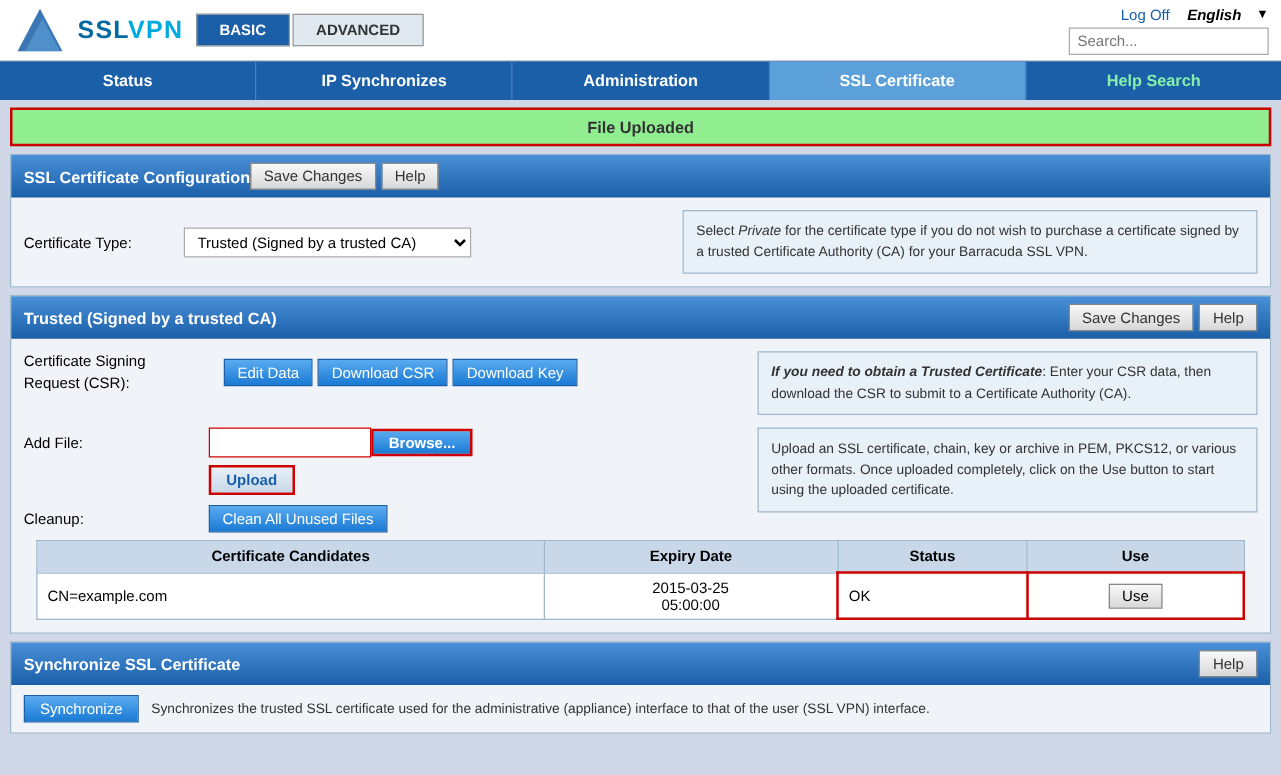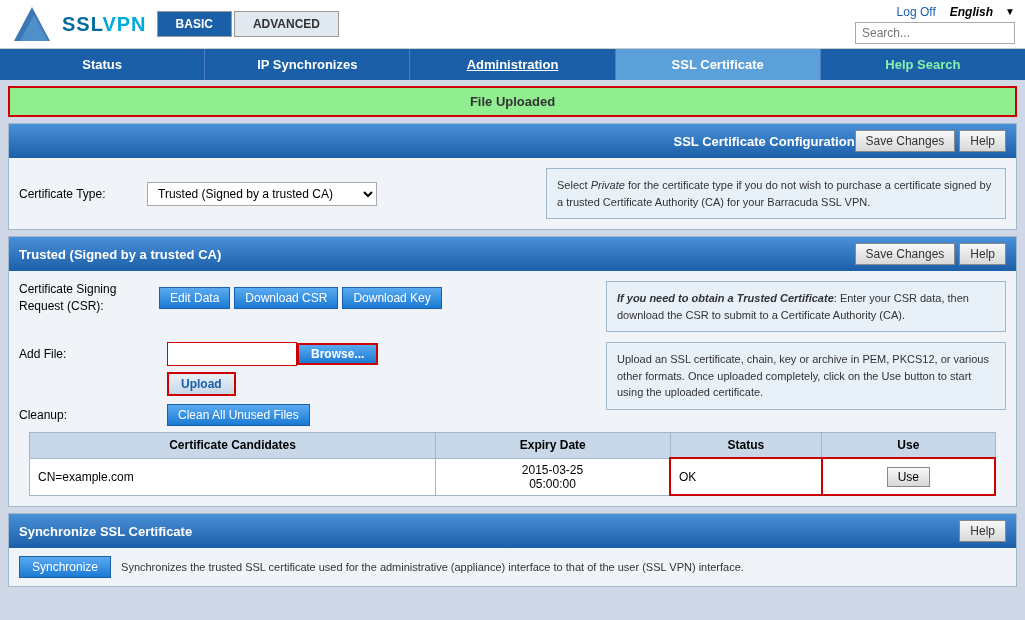--- a/index.html
+++ b/index.html
@@ -30,31 +30,31 @@
         <span style="font-size:10px;">▼</span>
       </div>
     </div>
     <input type="text" style="border: 1px solid rgb(170, 170, 170); padding: 3px 6px; font-size: 12px; width: 160px; color: rgb(170, 170, 170);" placeholder="Search...">
   </div>
 </div>
 
 <div style="display:flex; background:#1a5fa8;">
   <div style="flex:1; text-align:center; padding:8px 4px; color:#fff; font-size:13px; font-weight:bold; cursor:pointer; border-right:1px solid #4a7fc0;">Status</div>
   <div style="flex:1; text-align:center; padding:8px 4px; color:#fff; font-size:13px; font-weight:bold; cursor:pointer; border-right:1px solid #4a7fc0;">IP Synchronizes</div>
-  <div style="flex:1; text-align:center; padding:8px 4px; color:#fff; font-size:13px; font-weight:bold; cursor:pointer; border-right:1px solid #4a7fc0;text-decoration:underline;">Administration</div>
+  <div style="flex:1; text-align:center; padding:8px 4px; color:#fff; font-size:13px; font-weight:bold; cursor:pointer; border-right:1px solid #4a7fc0;">Administration</div>
   <div style="flex:1; text-align:center; padding:8px 4px; color:#fff; font-size:13px; font-weight:bold; cursor:pointer; border-right:1px solid #4a7fc0; background:#5ba0d8;">SSL Certificate</div>
   <div style="flex:1; text-align:center; padding:8px 4px; color:#86efac; font-size:13px; font-weight:bold; cursor:pointer;">Help Search</div>
 </div>
 
 <div style="padding:6px 8px; background:#d0d8e8;">
 
   <div style="background:#90ee90; border:2px solid #cc0000; text-align:center; padding:6px; font-size:13px; color:#333; margin-bottom:6px; font-weight:bold;">File Uploaded</div>
 
   <div style="background:#f0f4f8; border:1px solid #a0b8cc; margin-bottom:6px;">
-    <div style="background:linear-gradient(to bottom, #4a90d8, #1a5fa8); color:#fff; padding:6px 10px; font-size:13px; font-weight:bold; display:flex; align-items:center; justify-content:flex-end;">
+    <div style="background:linear-gradient(to bottom, #4a90d8, #1a5fa8); color:#fff; padding:6px 10px; font-size:13px; font-weight:bold; display:flex; align-items:center; justify-content:flex-start;">
       <span>SSL Certificate Configuration</span>
       <div style="display:flex; gap:4px;">
         <button style="padding:3px 10px; border:1px solid #888; font-size:12px; cursor:pointer; background:linear-gradient(to bottom,#f8f8f8,#d8d8d8); color:#333;">Save Changes</button>
         <button style="padding:3px 10px; border:1px solid #888; font-size:12px; cursor:pointer; background:linear-gradient(to bottom,#f8f8f8,#d8d8d8); color:#333;">Help</button>
       </div>
     </div>
     <div style="padding:10px; display:flex; align-items:center; gap:16px;">
       <div style="display:flex; align-items:center; gap:8px; flex:1;">
         <span style="width:120px; font-size:12px; flex-shrink:0;">Certificate Type:</span>
         <select style="font-size:12px; padding:3px 6px; border:1px solid #aaa; background:#fff; width:230px;"><option>Trusted (Signed by a trusted CA)</option><option>Private</option></select>
@@ -69,21 +69,21 @@
     <div style="background:linear-gradient(to bottom, #4a90d8, #1a5fa8); color:#fff; padding:6px 10px; font-size:13px; font-weight:bold; display:flex; align-items:center; justify-content:space-between;">
       <span>Trusted (Signed by a trusted CA)</span>
       <div style="display:flex; gap:4px;">
         <button style="padding:3px 10px; border:1px solid #888; font-size:12px; cursor:pointer; background:linear-gradient(to bottom,#f8f8f8,#d8d8d8); color:#333;">Save Changes</button>
         <button style="padding:3px 10px; border:1px solid #888; font-size:12px; cursor:pointer; background:linear-gradient(to bottom,#f8f8f8,#d8d8d8); color:#333;">Help</button>
       </div>
     </div>
     <div style="padding:10px;">
 
       <div style="display:flex; align-items:flex-start; margin-bottom:10px; gap:8px;">
-        <div style="flex:1; display:flex; align-items:center; gap:0;">
+        <div style="flex:1; display:flex; align-items:center; gap:20px;">
           <span style="width:140px; font-size:12px; flex-shrink:0; line-height:1.4;">Certificate Signing Request (CSR):</span>
           <div style="display:flex; gap:4px;">
             <button style="padding:3px 10px; border:1px solid #888; font-size:12px; cursor:pointer; background:linear-gradient(to bottom,#5aabf0,#1a7ad4); color:#fff; border:1px solid #1a5fa8;">Edit Data</button>
             <button style="padding:3px 10px; border:1px solid #888; font-size:12px; cursor:pointer; background:linear-gradient(to bottom,#5aabf0,#1a7ad4); color:#fff; border:1px solid #1a5fa8;">Download CSR</button>
             <button style="padding:3px 10px; border:1px solid #888; font-size:12px; cursor:pointer; background:linear-gradient(to bottom,#5aabf0,#1a7ad4); color:#fff; border:1px solid #1a5fa8;">Download Key</button>
           </div>
         </div>
         <div style="background:#e8f0f8; border:1px solid #a0b8cc; padding:8px 10px; font-size:11px; color:#333; line-height:1.5; max-width:400px; flex:0 0 400px;">
           <em style="font-style:italic; font-weight:bold;">If you need to obtain a Trusted Certificate</em>: Enter your CSR data, then download the CSR to submit to a Certificate Authority (CA).
         </div>

